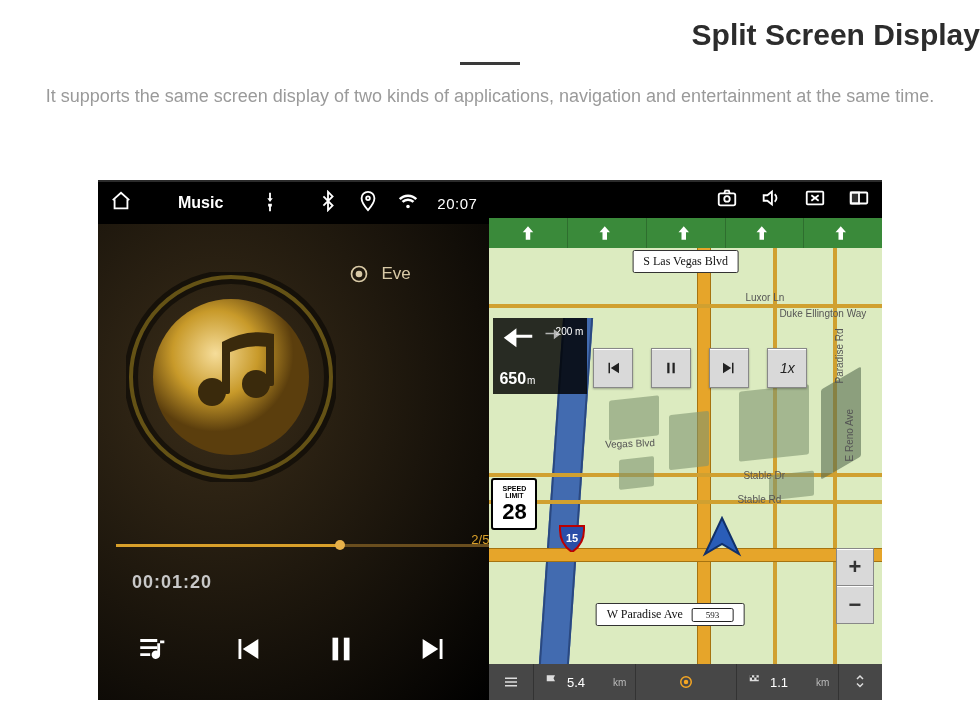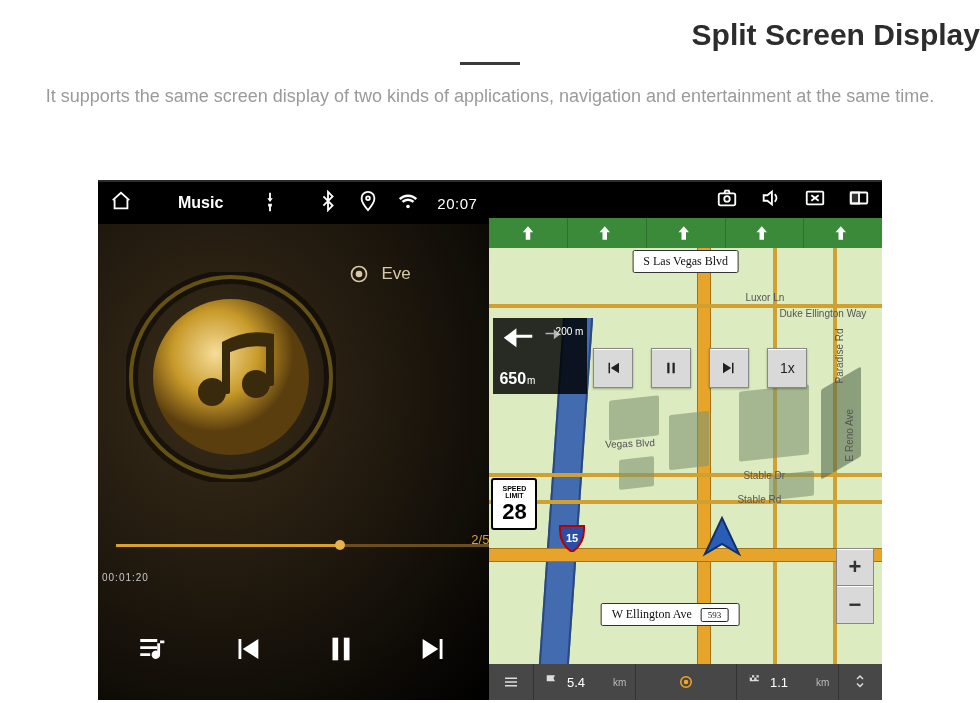--- a/index.html
+++ b/index.html
@@ -80,21 +80,21 @@
   .progress {
     position: absolute; left: 18px; right: 0; top: 320px;
     display:flex; align-items:center; gap:0;
   }
   .progress-track {
     flex:1; height:3px; background:#6a4e1e; position:relative;
   }
   .progress-fill { position:absolute; left:0; top:0; height:100%; width:60%; background:#d9a02a; }
   .progress-thumb { position:absolute; left:60%; top:-4px; width:10px; height:10px; border-radius:50%; background:#e8b24a; transform:translateX(-50%); }
   .progress-count { color:#d9a02a; font-size:13px; position:absolute; right:0; top:308px; }
-  .time-left { position:absolute; left:4px; top:348px; font-size:10px; color:#c9c9c9; letter-spacing:1px; }
+  .time-left { position:absolute; left:34px; top:348px; font-size:18px; color:#c9c9c9; letter-spacing:1px;font-weight:bold; }
 
   .music-controls {
     position:absolute; left:0; right:0; bottom:30px;
     display:flex; justify-content:space-around; align-items:center;
     padding: 0 8px;
   }
   .music-controls svg { width:34px; height:34px; }
 
   
   .nav {
@@ -133,21 +133,21 @@
     position:absolute; font-size:10px; color:#555; white-space:nowrap;
   }
   .street-tag {
     position:absolute; background:#fff; border:1px solid #333;
     font-size:12px; color:#111; padding:3px 10px; border-radius:2px;
     white-space:nowrap;
     font-family:Liberation Serif, serif;
   }
   .street-tag.top { left:50%; transform:translateX(-50%); top:2px; }
   .street-tag.bottom { left:46%; transform:translateX(-50%); bottom:38px; }
-  .route-badge { position:absolute; display:inline-block; background:#fff; border:1px solid #222; font-size:9px; padding:1px 6px; border-radius:2px; }
+  .route-badge { position:absolute; display:inline-block; background:#fff; border:1px solid #222; font-size:9px; padding:1px 13px; border-radius:2px; }
 
   .turn-box {
     position:absolute; left:4px; top:70px;
     width:94px; height:76px;
     background:rgba(0,0,0,.82);
     color:#fff; display:flex; flex-direction:column; justify-content:space-between;
     padding:4px 4px 6px 6px;
   }
   .turn-box .arrows { display:flex; gap:6px; align-items:flex-start; }
   .turn-box .arrows svg:first-child { width:38px; height:38px; }
@@ -159,21 +159,21 @@
   .sim-controls {
     position:absolute; left:104px; top:100px;
     display:flex; gap:18px;
   }
   .sim-btn {
     width:40px; height:40px; background:#d9d9d9; border:1px solid #888;
     display:flex; align-items:center; justify-content:center;
     box-shadow: inset 0 1px 0 #fff, 0 1px 2px rgba(0,0,0,.3);
   }
   .sim-btn svg { width:18px; height:18px; }
-  .sim-btn.speed { font-size:14px; color:#222; font-weight:500; }
+  .sim-btn.speed { font-size:14px; color:#222; font-weight:500;font-style:italic; }
 
   .speed-sign {
     position:absolute; left:2px; top:230px;
     width:46px; height:52px;
     background:#fff; border:2px solid #000; border-radius:3px;
     display:flex; flex-direction:column; align-items:center; justify-content:center;
     line-height:1;
   }
   .speed-sign .t { font-size:7px; font-weight:700; color:#000; }
   .speed-sign .n { font-size:22px; font-weight:800; color:#000; margin-top:2px; }
@@ -404,21 +404,21 @@
       <span class="map-label" style="left:256px; top:44px;">Luxor Ln</span>
       <span class="map-label" style="left:290px; top:60px;">Duke Ellington Way</span>
       <span class="map-label" style="left:116px; top:190px; transform:rotate(-2deg);">Vegas Blvd</span>
       <span class="map-label" style="left:254px; top:222px;">Stable Dr</span>
       <span class="map-label" style="left:248px; top:246px;">Stable Rd</span>
       <span class="map-label" style="left:360px; top:208px; transform:rotate(-90deg); transform-origin:left;">E Reno Ave</span>
       <span class="map-label" style="left:350px; top:130px; transform:rotate(-90deg); transform-origin:left;">Paradise Rd</span>
 
       <div class="street-tag top">S Las Vegas Blvd</div>
       <div class="street-tag bottom">
-        <span>W Ellington Ave</span>
+        <span>W Paradise Ave</span>
         <span class="route-badge" style="position:static; margin-left:6px;">593</span>
       </div>
 
       <div class="turn-box">
         <div class="arrows">
           <svg viewBox="0 0 24 24" fill="#fff">
               <path d="M14 21V11H8l6-8 6 8h-4v10z" transform="rotate(-90 12 12)"></path>
             </svg>
           <svg viewBox="0 0 24 24" fill="#ccc">
               <path d="M10 21V11h6l-6-8-6 8h4v10z" transform="rotate(90 12 12)"></path>

